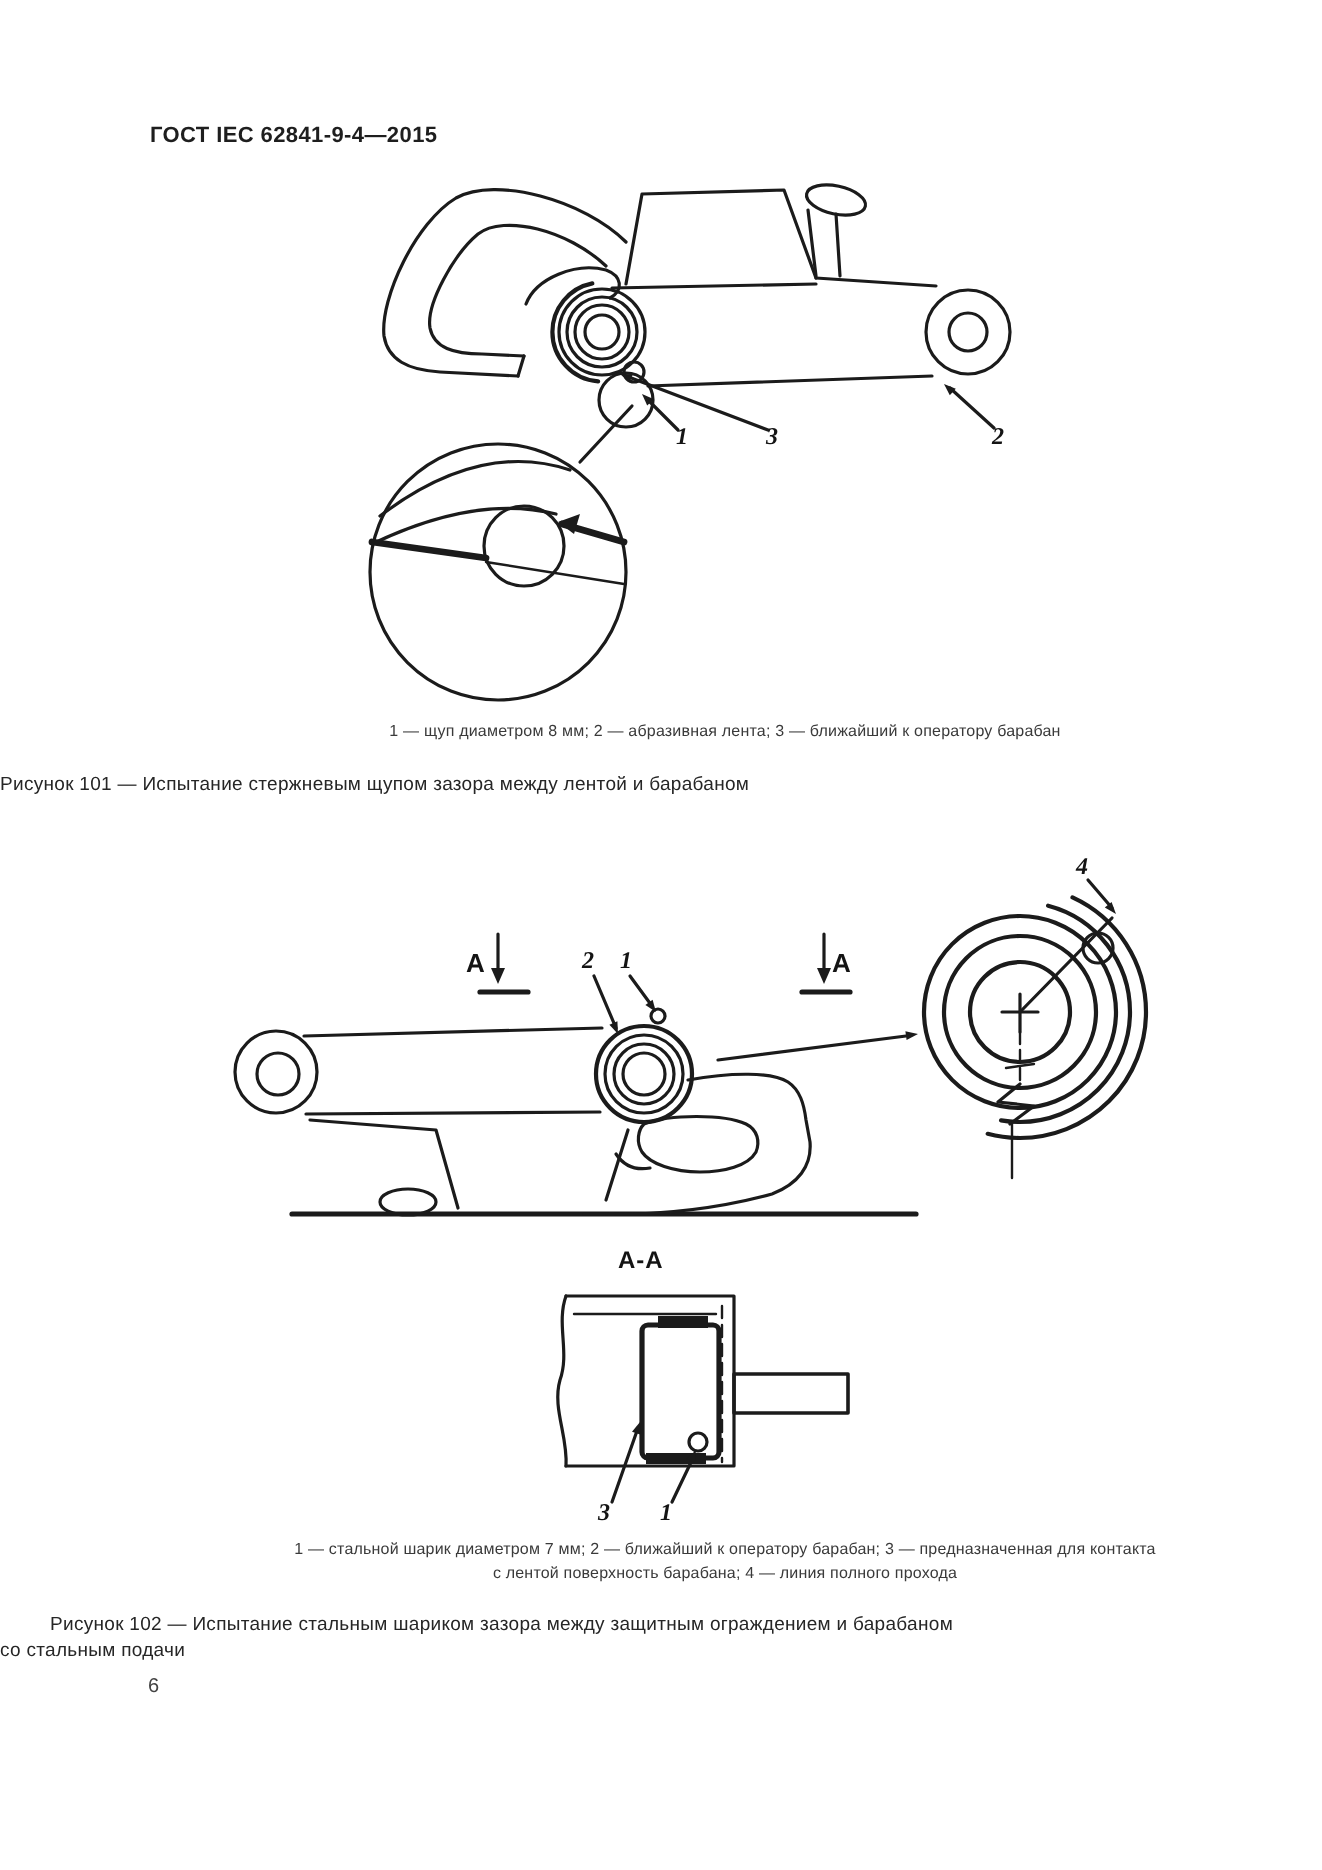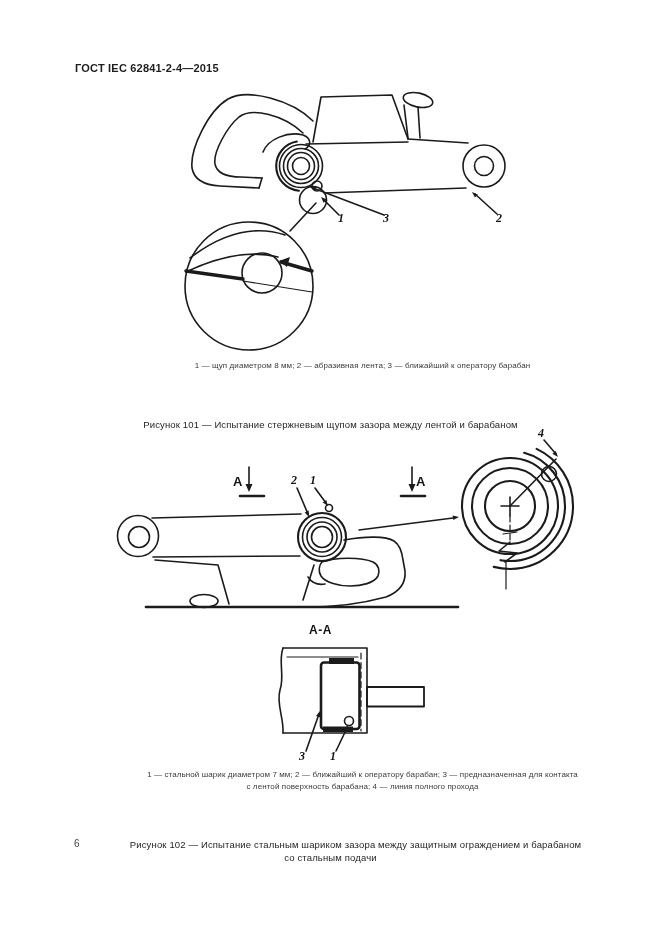--- a/index.html
+++ b/index.html
@@ -4,21 +4,21 @@
 <style>
   html,body{margin:0;padding:0;background:#ffffff;}
   #page{
     position:relative;width:661px;height:935px;background:#ffffff;
     font-family:"Liberation Sans",sans-serif;color:#1e1e1e;overflow:hidden;
   }
   .abs{position:absolute;}
   #art{position:absolute;left:0;top:0;pointer-events:none;}
   .hdr{left:75px;top:62px;font-size:11px;font-weight:bold;letter-spacing:.2px;}
   .cap{left:0;width:661px;text-align:center;font-size:8px;color:#3a3a3a;letter-spacing:.1px;margin-left:32px;}
-  .figtitle{left:0;width:661px;text-align:center;font-size:9.5px;color:#262626;letter-spacing:.15px;margin-top:32px;}
+  .figtitle{left:0;width:661px;font-size:9.5px;color:#262626;letter-spacing:.15px;}
   .pagenum{left:74px;top:838px;font-size:10px;color:#444;}
   
   #art path, #art circle, #art ellipse, #art rect{
     fill:none;stroke:#1b1b1b;stroke-width:1.6;stroke-linecap:round;stroke-linejoin:round;
   }
   #art .fill{fill:#1b1b1b;stroke:none;}
   #art .thick{stroke-width:3.4;}
   #art .thin{stroke-width:1.2;}
   #art .w2{stroke-width:2.1;}
   #art .bar{stroke-width:2.6;}
@@ -158,21 +158,21 @@
       <rect x="367" y="687" width="57" height="19.5" style="stroke-width:1.8"></rect>
       <path d="M 306,751 L 319,714"></path>
       <polygon class="fill" points="320,711 320.1,717.3 316,715.9"></polygon>
       <path d="M 336,751 L 347,728"></path>
       <polygon class="fill" points="348,725 347.4,731.3 343.4,729.5"></polygon>
       <text class="callout" x="299" y="760">3</text>
       <text class="callout" x="330" y="760">1</text>
     </g>
   </svg>
 
-  <div class="abs hdr">ГОСТ IEC 62841-2-4—2015</div>
+  <div class="abs hdr">ГОСТ IEC 62841-9-4—2015</div>
 
   <div class="abs cap" style="top:361px;">1 — щуп диаметром 8 мм; 2 — абразивная лента; 3 — ближайший к оператору барабан</div>
   <div class="abs figtitle" style="top:387px;">Рисунок 101 — Испытание стержневым щупом зазора между лентой и барабаном</div>
 
   <div class="abs cap" style="top:770px;">1 — стальной шарик диаметром 7 мм; 2 — ближайший к оператору барабан; 3 — предназначенная для контакта</div>
   <div class="abs cap" style="top:782px;">с лентой поверхность барабана; 4 — линия полного прохода</div>
   <div class="abs figtitle" style="top:807px;padding-left:25px;">Рисунок 102 — Испытание стальным шариком зазора между защитным ограждением и барабаном</div>
   <div class="abs figtitle" style="top:820px;">со стальным подачи</div>
 
   <div class="abs pagenum">6</div>

